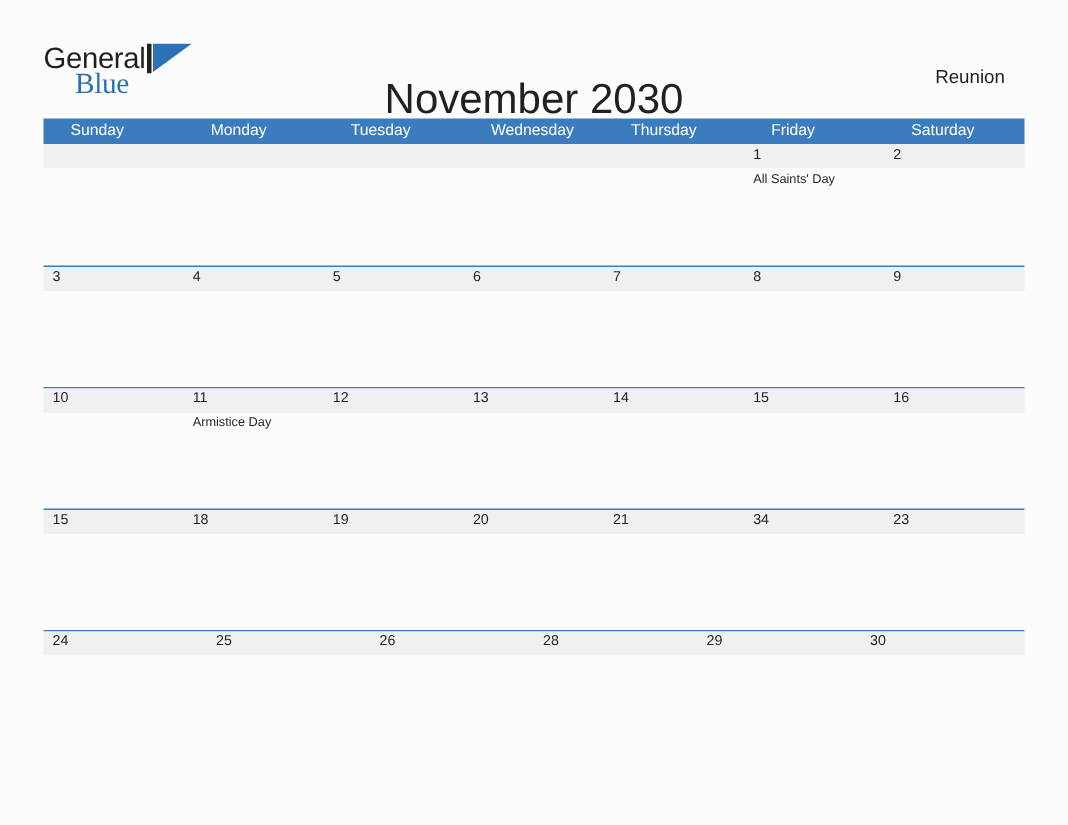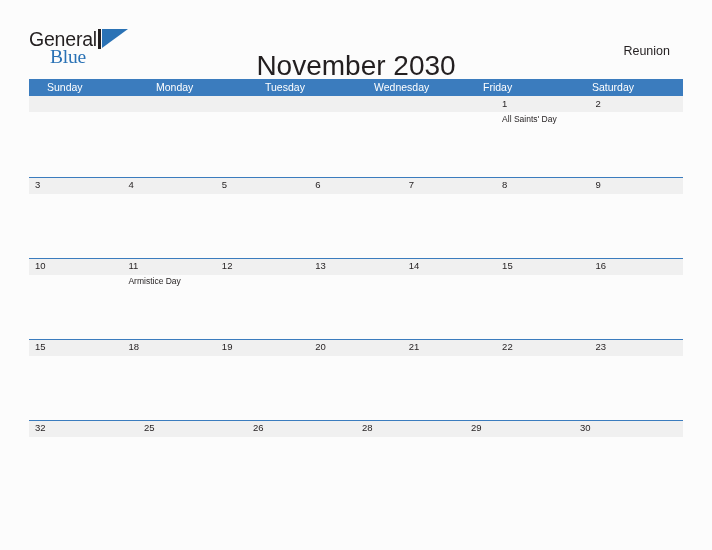--- a/index.html
+++ b/index.html
@@ -162,20 +162,21 @@
     <div class="region">Reunion</div>
   </div>
 
   <div class="calendar">
 
     <div class="weekday-row">
       <div class="weekday">Sunday</div>
       <div class="weekday">Monday</div>
       <div class="weekday">Tuesday</div>
       <div class="weekday">Wednesday</div>
+      <div class="weekday">Thursday</div>
       <div class="weekday">Friday</div>
       <div class="weekday">Saturday</div>
     </div>
 
     <div class="week first">
 
       <div class="date-band"></div>
       <div class="cells">
         <div class="cell">
           <span class="daynum"></span>
@@ -296,36 +297,36 @@
         </div>
         <div class="cell">
           <span class="daynum">20</span>
           <span class="event"></span>
         </div>
         <div class="cell">
           <span class="daynum">21</span>
           <span class="event"></span>
         </div>
         <div class="cell">
-          <span class="daynum">22</span>
+          <span class="daynum">34</span>
           <span class="event"></span>
         </div>
         <div class="cell">
           <span class="daynum">23</span>
           <span class="event"></span>
         </div>
       </div>
     </div>
 
     <div class="week">
       <div class="week-rule"></div>
       <div class="date-band"></div>
       <div class="cells">
         <div class="cell">
-          <span class="daynum">32</span>
+          <span class="daynum">24</span>
           <span class="event"></span>
         </div>
         <div class="cell">
           <span class="daynum">25</span>
           <span class="event"></span>
         </div>
         <div class="cell">
           <span class="daynum">26</span>
           <span class="event"></span>
         </div>

